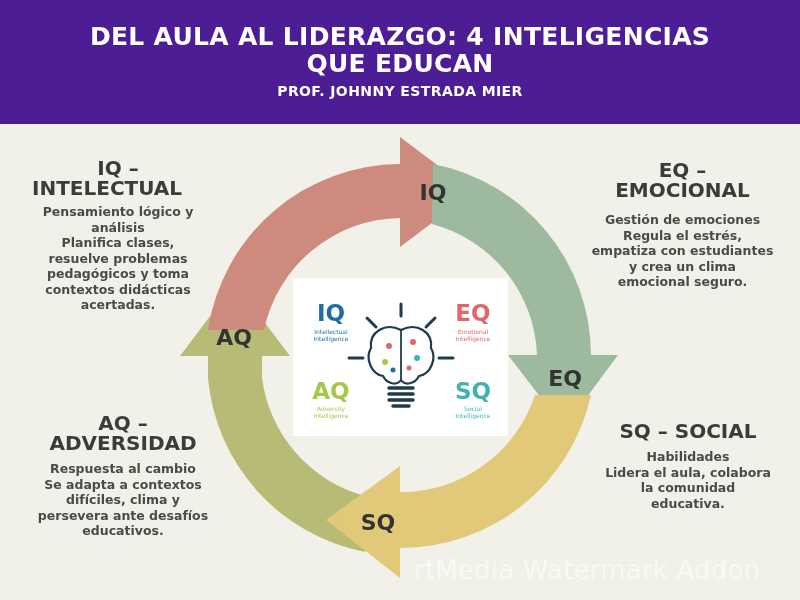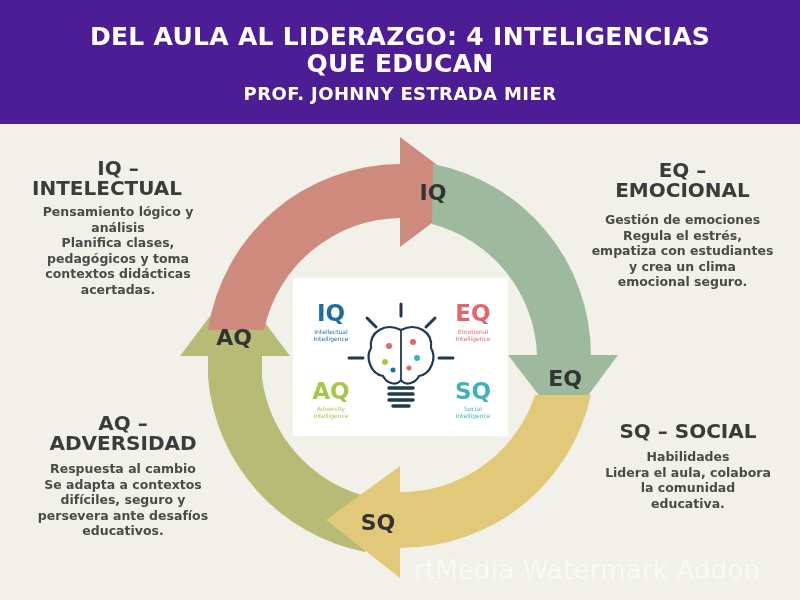--- a/index.html
+++ b/index.html
@@ -1,19 +1,19 @@
 <!DOCTYPE html>
 <html><head>
   <meta charset="utf-8">
   <style>
     html, body { margin: 0; padding: 0; }
     body { width: 800px; height: 600px; background: #f1f1e9; position: relative; overflow: hidden; font-family: "DejaVu Sans", sans-serif; }
     .header { position: absolute; left: 0; top: 0; width: 800px; height: 124px; background: #4c1d95; color: #fff; text-align: center; }
     .title { position: absolute; left: 0; right: 0; top: 23px; font-size: 25px; font-weight: bold; line-height: 27px; letter-spacing: 0.3px; }
-    .subtitle { position: absolute; left: 0; right: 0; top: 83px; font-size: 18px; font-weight: bold; letter-spacing: 0.4px; }
+    .subtitle { position: absolute; left: 0; right: 0; top: 83px; font-size: 14px; font-weight: bold; letter-spacing: 0.4px; }
     svg.cycle { position: absolute; left: 0; top: 0; width: 800px; height: 600px; }
     .center-img { position: absolute; left: 293px; top: 278px; width: 215px; height: 158px; background: #ffffff; }
     .q { position: absolute; color: #3b3b3b; text-align: center; }
     .q .head { font-weight: bold; font-size: 20px; line-height: 20px; }
     .q .body { font-weight: bold; font-size: 12.5px; line-height: 15.5px; color: #4a4a4a; margin-top: 8px; }
     .big { position: absolute; font-weight: bold; font-size: 23px; text-align: center; font-family: "DejaVu Sans", sans-serif; }
     .small { position: absolute; font-size: 6px; line-height: 7px; text-align: center; }
     .watermark { position: absolute; left: 414px; top: 555px; font-size: 26px; color: rgba(255,255,255,0.55); font-family: "DejaVu Sans", sans-serif; letter-spacing: 0.2px; }
     .arrow-lbl { font-weight: bold; font-size: 22px; fill: #333; font-family: "DejaVu Sans", sans-serif; }
   </style>
@@ -91,20 +91,21 @@
 
 <div class="q" style="left:12px;top:158px;width:212px;">
   <div class="head">
     <div>IQ –</div>
     <div style="text-align:left;padding-left:20px;">INTELECTUAL</div>
   </div>
   <div class="body" style="margin-top:6px;">
     <div>Pensamiento lógico y</div>
     <div>análisis</div>
     <div>Planifica clases,</div>
+    <div>resuelve problemas</div>
     <div>pedagógicos y toma</div>
     <div>contextos didácticas</div>
     <div>acertadas.</div>
   </div>
 </div>
 
 <div class="q" style="left:580px;top:160px;width:205px;">
   <div class="head">
     <div>EQ –</div>
     <div>EMOCIONAL</div>
@@ -119,21 +120,21 @@
 </div>
 
 <div class="q" style="left:22px;top:413px;width:202px;">
   <div class="head">
     <div>AQ –</div>
     <div>ADVERSIDAD</div>
   </div>
   <div class="body" style="margin-top:8px;">
     <div>Respuesta al cambio</div>
     <div>Se adapta a contextos</div>
-    <div>difíciles, seguro y</div>
+    <div>difíciles, clima y</div>
     <div>persevera ante desafíos</div>
     <div>educativos.</div>
   </div>
 </div>
 
 <div class="q" style="left:588px;top:421px;width:200px;">
   <div class="head">SQ – SOCIAL</div>
   <div class="body" style="margin-top:8px;">
     <div>Habilidades</div>
     <div>Lidera el aula, colabora</div>

